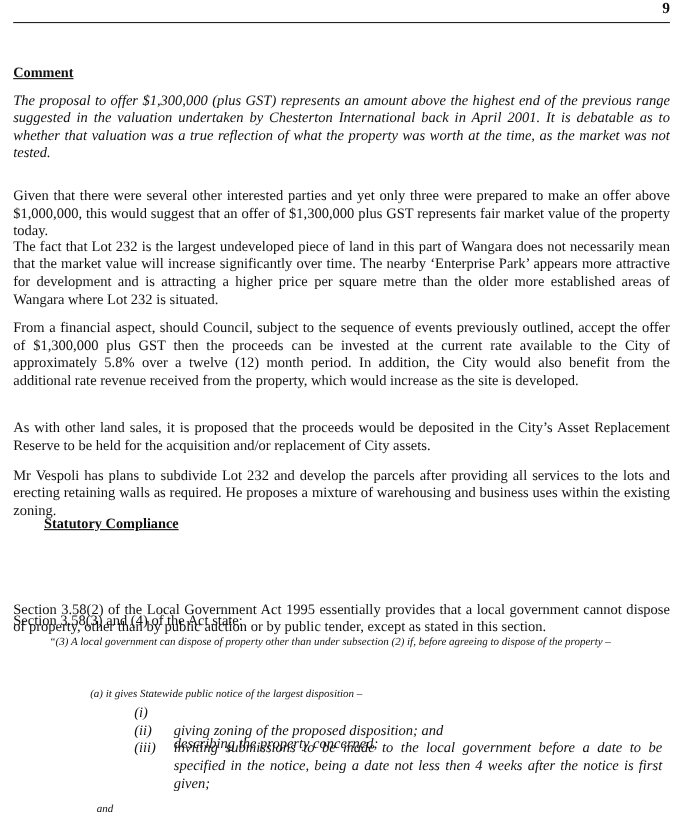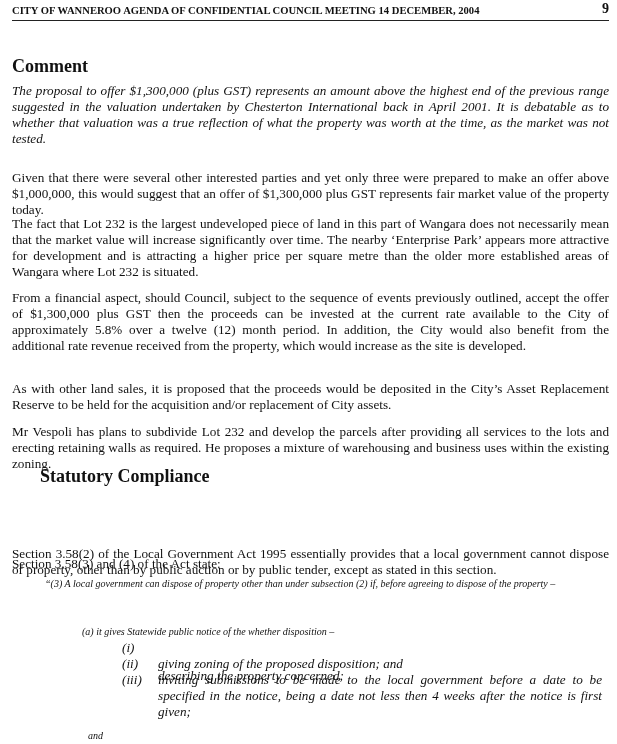--- a/index.html
+++ b/index.html
@@ -14,58 +14,57 @@
     .header-title {
       position: absolute; left: 0; top: 5px;
       font-size: 10.6px; font-weight: bold; letter-spacing: 0px; white-space: nowrap;
     }
     .page-number {
       position: absolute; right: 0; top: 1px;
       font-size: 14px; font-weight: bold;
     }
     .content { position: absolute; left: 12px; top: 52px; width: 597px; }
     h2 {
-      margin: 0; font-size: 18px; font-weight: bold; line-height: 20px;
+      margin: 0; font-size: 13px; font-weight: bold; line-height: 20px; text-decoration: underline;
     }
     p {
       margin: 0; font-size: 13.2px; line-height: 16px; text-align: justify;
     }
     .h-comment { position: absolute; left: 0; top: 4px; }
     .para { position: absolute; left: 0; width: 597px; }
     .quote { position: absolute; font-style: italic; font-size: 10px; line-height: 16px; text-align: justify; }
     .sub-item { position: absolute; font-style: italic; font-size: 13.2px; line-height: 16px; }
     .roman { position: absolute; left: 0; top: 0; }
     .item-text { position: absolute; top: 0; text-align: justify; }
   </style>
 </head>
 <body>
 
 <div class="header">
-  <span class="header-title">CITY OF WANNEROO AGENDA OF CONFIDENTIAL COUNCIL MEETING 14 DECEMBER, 2004</span>
   <span class="page-number">9</span>
 </div>
 
 <div class="content">
   <h2 class="h-comment">Comment</h2>
 
   <p class="para" style="top:31px;font-style:italic;">The proposal to offer $1,300,000 (plus GST) represents an amount above the highest end of the previous range suggested in the valuation undertaken by Chesterton International back in April 2001.  It is debatable as to whether that valuation was a true reflection of what the property was worth at the time, as the market was not tested.</p>
   <p class="para" style="top:118px;">Given that there were several other interested parties and yet only three were prepared to make an offer above $1,000,000, this would suggest that an offer of $1,300,000 plus GST represents fair market value of the property today.</p>
   <p class="para" style="top:164px;">The fact that Lot 232 is the largest undeveloped piece of land in this part of Wangara does not necessarily mean that the market value will increase significantly over time.  The nearby ‘Enterprise Park’ appears more attractive for development and is attracting a higher price per square metre than the older more established areas of Wangara where Lot 232 is situated.</p>
   <p class="para" style="top:238px;">From a financial aspect, should Council, subject to the sequence of events previously outlined, accept the offer of $1,300,000 plus GST then the proceeds can be invested at the current rate available to the City of approximately 5.8% over a twelve (12) month period.  In addition, the City would also benefit from the additional rate revenue received from the property, which would increase as the site is developed.</p>
   <p class="para" style="top:329px;">As with other land sales, it is proposed that the proceeds would be deposited in the City’s Asset Replacement Reserve to be held for the acquisition and/or replacement of City assets.</p>
   <p class="para" style="top:372px;">Mr Vespoli has plans to subdivide Lot 232 and develop the parcels after providing all services to the lots and erecting retaining walls as required.  He proposes a mixture of warehousing and business uses within the existing zoning.</p>
 
   <h2 class="para" style="top:414px;margin-left:28px;">Statutory Compliance</h2>
 
   <p class="para" style="top:446px;margin-top:48px;">Section 3.58(2) of the Local Government Act 1995 essentially provides that a local government cannot dispose of property, other than by public auction or by public tender, except as stated in this section.</p>
   <p class="para" style="top:504px;">Section 3.58(3) and (4) of the Act state:</p>
 
   <div class="quote" style="left:33px; top:524px; width:555px; text-indent:-9px; padding-left:9px;">“(3) A local government can dispose of property other than under subsection (2) if, before agreeing to dispose of the property –</div>
 
-  <div class="quote" style="left:70px; top:572px; width:520px;">(a) it gives Statewide public notice of the whether disposition –</div>
+  <div class="quote" style="left:70px; top:572px; width:520px;">(a) it gives Statewide public notice of the largest disposition –</div>
 
   <div class="sub-item" style="left:110px; top:588px; width:480px; height:16px;">
     <span class="roman">(i)</span>
     <span class="item-text" style="left:36px; width:444px;margin-top:28px;">describing the property concerned;</span>
   </div>
   <div class="sub-item" style="left:110px; top:604px; width:480px; height:16px;">
     <span class="roman">(ii)</span>
     <span class="item-text" style="left:36px; width:444px;">giving zoning of the proposed disposition; and</span>
   </div>
   <div class="sub-item" style="left:110px; top:620px; width:480px; height:48px;">

